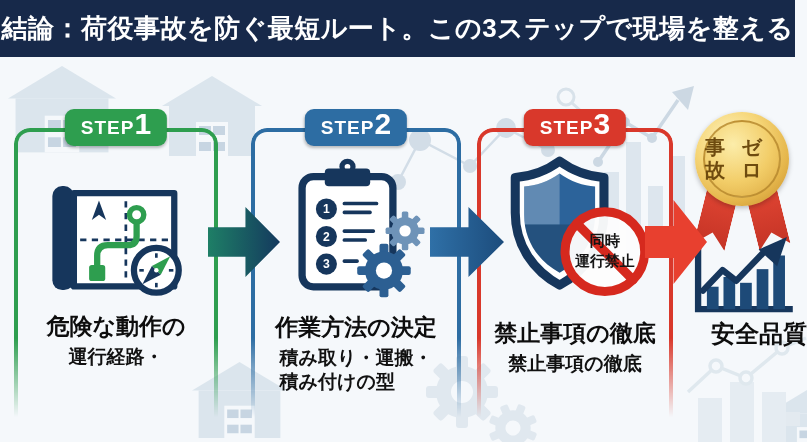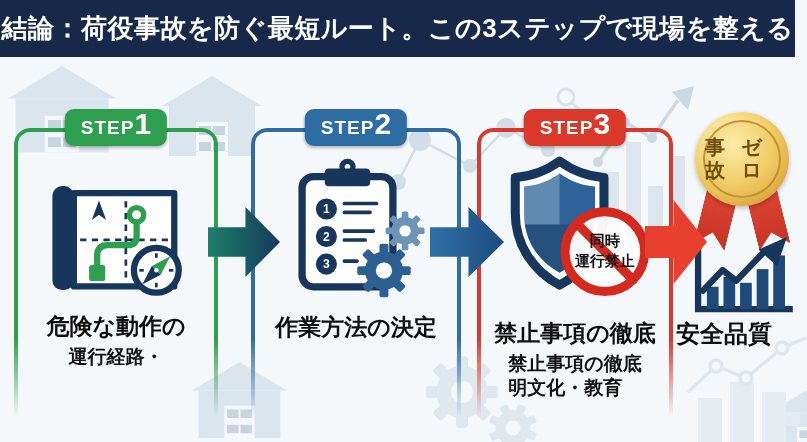--- a/index.html
+++ b/index.html
@@ -67,21 +67,21 @@
   .coin { position:absolute; left:3px; top:6px; width:94px; height:94px; border-radius:50%;
     background:radial-gradient(circle at 36% 30%,#fdf3c0,#f6d678 38%,#e5b64b 68%,#c2892a 100%);
     box-shadow:0 2px 5px rgba(0,0,0,.25); }
   .coin-inner { position:absolute; inset:8px; border-radius:50%;
     border:2.5px solid rgba(176,130,40,.75);
     background:radial-gradient(circle at 38% 30%,#fcedaa,#f2cd68 55%,#dca83f 100%);
     display:flex; align-items:center; justify-content:center;
     font-size:20px; font-weight:900; color:#6e4b0f; line-height:1.15; }
   #growth { position:absolute; left:688px; top:234px; z-index:2; }
   #safety-label { position:absolute; left:676px; top:318px; width:131px; z-index:2;
-    text-align:left; font-size:24px; font-weight:900; color:#0d0d0d; white-space:nowrap; }
+    text-align:right; font-size:24px; font-weight:900; color:#0d0d0d; white-space:nowrap; }
 </style>
 </head>
 <body>
 
 <div id="stage">
 
   <svg class="bg" width="807" height="442" viewBox="0 0 807 442">
     <defs>
       <g id="wh">
         <polygon points="0,30 50,0 100,30" fill="#dbe5ed"></polygon>
@@ -236,20 +236,24 @@
         <g transform="translate(127,146)" fill="#2c5f92">
           <rect x="-5.5" y="-33" width="11" height="66" rx="2.5"></rect>
           <rect x="-5.5" y="-33" width="11" height="66" rx="2.5" transform="rotate(45)"></rect>
           <rect x="-5.5" y="-33" width="11" height="66" rx="2.5" transform="rotate(90)"></rect>
           <rect x="-5.5" y="-33" width="11" height="66" rx="2.5" transform="rotate(135)"></rect>
           <circle r="23.5"></circle>
           <circle r="10" fill="#ffffff"></circle>
         </g>
       </svg>
       <div class="step-title">作業方法の決定</div>
+      <div class="step-sub">
+        <div>積み取り・運搬・</div>
+        <div>積み付けの型</div>
+      </div>
     </div>
   </div>
 
   <div class="card" id="card3">
     <div class="frame"></div>
     <div class="badge">
       <span class="st">STEP</span>
       <span class="num">3</span>
     </div>
     <div class="card-inner">
@@ -270,21 +274,20 @@
         <g transform="translate(128,110)">
           <circle r="44" fill="#fdfdfd" fill-opacity="0.96" stroke="#d6291e" stroke-width="10"></circle>
           <line x1="-31" y1="-31" x2="31" y2="31" stroke="#d6291e" stroke-width="10" stroke-linecap="round"></line>
           <text y="-6" font-size="17" font-weight="bold" fill="#151515" text-anchor="middle">同時</text>
           <text y="16" font-size="16.5" font-weight="bold" fill="#151515" text-anchor="middle">運行禁止</text>
         </g>
       </svg>
       <div class="step-title">禁止事項の徹底</div>
       <div class="step-sub">
         <div>禁止事項の徹底</div>
-        <div>明文化・教育</div>
       </div>
     </div>
   </div>
 
   <div class="arrow" id="arrow1"></div>
   <div class="arrow" id="arrow2"></div>
   <div class="arrow" id="arrow3"></div>
 
   <div id="medal">
     <div class="ribbon rl"></div>

